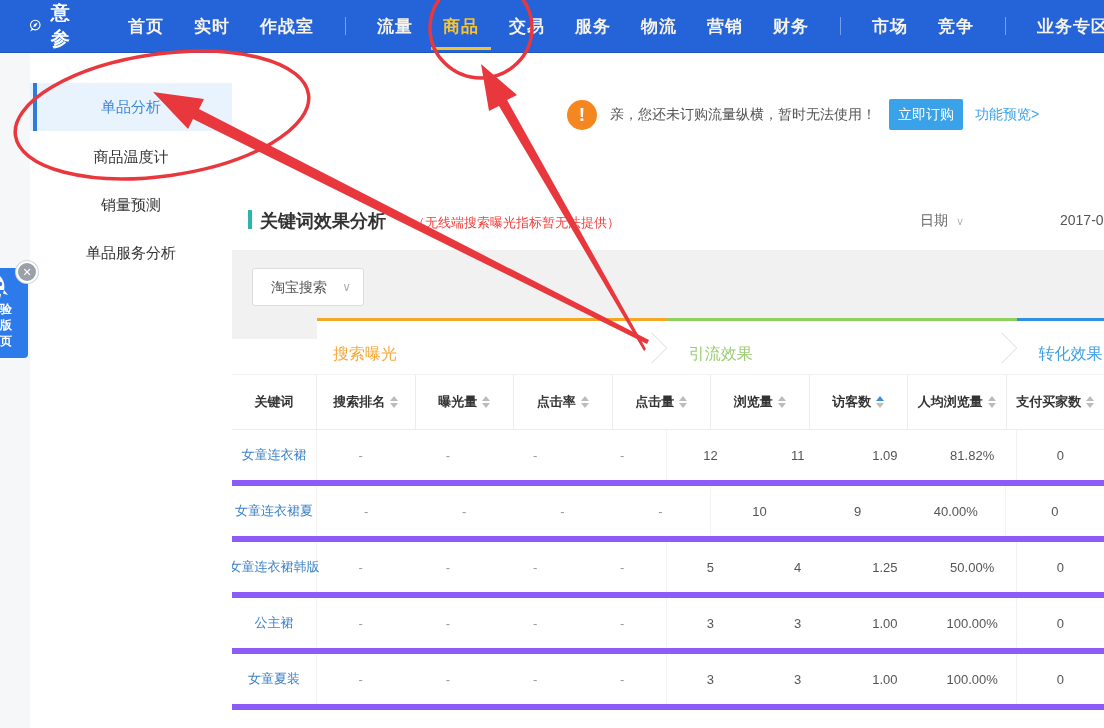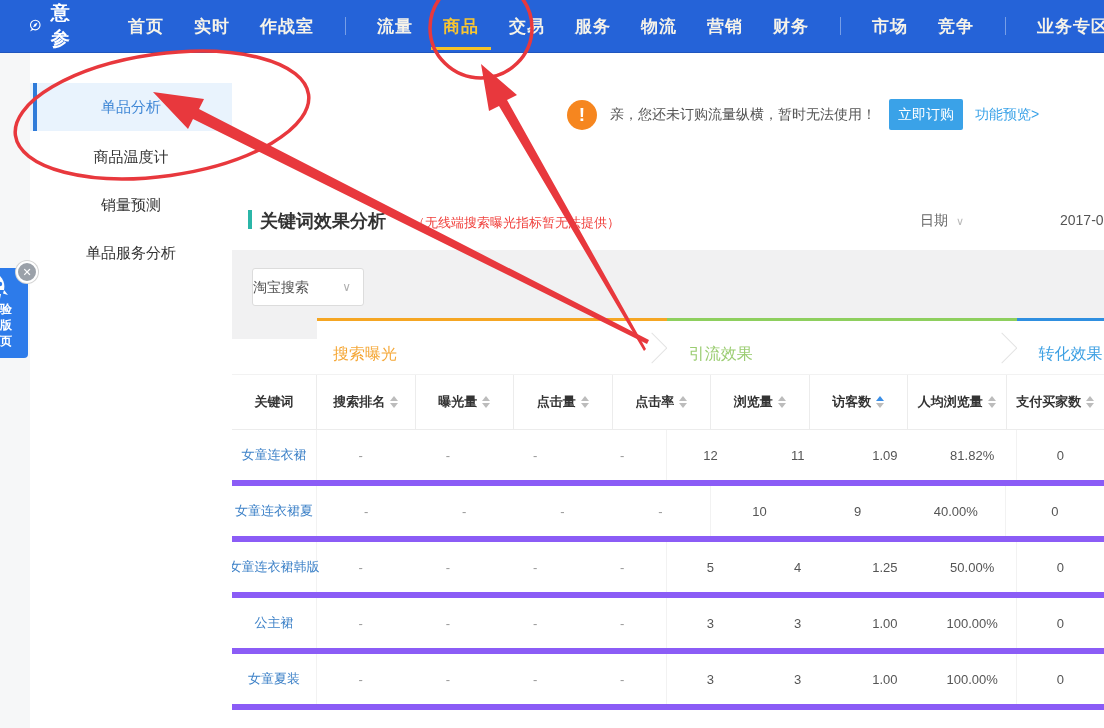--- a/index.html
+++ b/index.html
@@ -59,21 +59,21 @@
   .tbar { position:absolute; left:16px; top:20px; width:4px; height:19px; background:#2bb6a8; }
   .sec-title { position:absolute; left:28px; top:19px; font-size:18px; font-weight:bold; color:#333; }
   .sec-note { position:absolute; left:180px; top:24px; font-size:13px; color:#f0403c; }
   .date-ctrl { position:absolute; right:140px; top:22px; font-size:14px; color:#666; cursor:pointer; }
   .date-caret { color:#b8b8b8; font-size:11px; margin-left:4px; }
   .date-value { position:absolute; left:828px; top:22px; font-size:14px; color:#555; white-space:nowrap; }
 
   .lower { flex:1; background:#f1f1f2; position:relative; }
   .search-select { position:absolute; left:20px; top:18px; width:112px; height:38px; background:#fff;
     border:1px solid #dcdcdc; border-radius:3px; font-size:14px; color:#555; line-height:36px;
-    padding-left:0; cursor:pointer; }
+    padding-left:18px; cursor:pointer; }
   .sel-caret { position:absolute; right:12px; top:0; color:#b0b0b0; font-size:12px; }
 
   
   .table { position:absolute; left:0; top:68px; right:0; bottom:0; background:#fff; display:flex; flex-direction:column; }
   .g-row { display:flex; height:57px; border-bottom:1px solid #f2f2f2; }
   .g-kw { width:85px; background:linear-gradient(#f1f1f2 38%, #fff 38%); }
   .g-cell { position:relative; border-top:3px solid transparent; display:flex; align-items:flex-end; overflow:hidden; }
   .g-label { font-size:16px; margin:0 0 9px 22px; white-space:nowrap; }
   .chev { position:absolute; right:4px; top:16px; width:22px; height:22px; background:#fff;
     border-top:1px solid #e3e3e3; border-right:1px solid #e3e3e3; transform:rotate(45deg); }
@@ -209,28 +209,28 @@
               </span>
             </div>
             <div class="h-cell">
               <span>曝光量</span>
               <span class="sort">
                 <i class="t-up"></i>
                 <i class="t-down"></i>
               </span>
             </div>
             <div class="h-cell">
+              <span>点击率</span>
+              <span class="sort">
+                <i class="t-up"></i>
+                <i class="t-down"></i>
+              </span>
+            </div>
+            <div class="h-cell">
               <span>点击量</span>
-              <span class="sort">
-                <i class="t-up"></i>
-                <i class="t-down"></i>
-              </span>
-            </div>
-            <div class="h-cell">
-              <span>点击率</span>
               <span class="sort">
                 <i class="t-up"></i>
                 <i class="t-down"></i>
               </span>
             </div>
             <div class="h-cell">
               <span>浏览量</span>
               <span class="sort">
                 <i class="t-up"></i>
                 <i class="t-down"></i>

